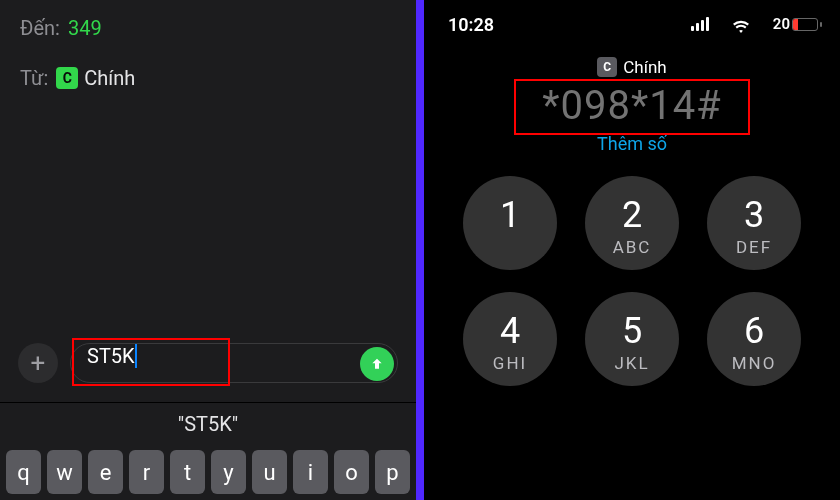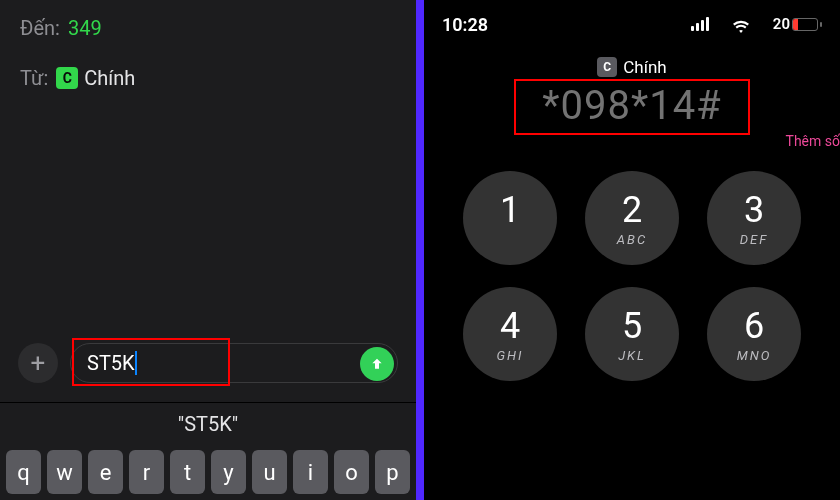--- a/index.html
+++ b/index.html
@@ -15,62 +15,62 @@
   .row { display: flex; align-items: center; font-size: 20px; margin-bottom: 26px; }
   .row .label { color: #8e8e93; margin-right: 8px; }
   .row .to-val { color: #32d74b; font-weight: 400; }
   .row .from-val { color: #e5e5e7; }
   .chip-c { display: inline-flex; align-items: center; justify-content: center; width: 22px; height: 22px; border-radius: 4px; background: #32d74b; color: #0a0a0a; font-weight: 700; font-size: 14px; margin-right: 6px; }
 
   .msg-bottom { position: absolute; bottom: 0; left: 0; right: 0; }
 
   .compose-bar { display: flex; align-items: center; padding: 0 18px; margin: 0 0 18px 0; height: 42px; gap: 12px; }
   .plus-btn { width: 40px; height: 40px; border-radius: 50%; background: #2c2c2e; display: flex; align-items: center; justify-content: center; color: #9e9ea3; font-size: 26px; }
-  .compose-field { position: relative; flex: 1; height: 40px; border: 1px solid #3a3a3c; border-radius: 20px; display: flex; align-items: center; padding: 0 44px 0 16px; }
+  .compose-field { position: relative; flex: 1; height: 40px; border: 1px solid #3a3a3c; border-radius: 20px; display: flex; padding: 0 44px 0 16px; }
   .compose-text { color: #fff; font-size: 20px; }
   .caret { display: inline-block; width: 2px; height: 24px; background: #0a84ff; vertical-align: middle; }
   .send-btn { position: absolute; right: 3px; top: 3px; width: 34px; height: 34px; border-radius: 50%; background: #32d158; display: flex; align-items: center; justify-content: center; }
   .send-btn svg { width: 16px; height: 16px; }
   .red-box { position: absolute; border: 2px solid #ff0000; pointer-events: none; }
   .red-box-left { left: 72px; top: -4px; width: 158px; height: 48px; }
 
   .suggest-bar { height: 42px; background: #1c1c1e; border-top: 1px solid #000; display: flex; align-items: center; }
   .suggest-cell { flex: 1; display: flex; align-items: center; justify-content: center; color: #e5e5e7; font-size: 20px; border-right: 1px solid #000; }
   .suggest-cell:last-child { border-right: none; }
 
   .kb { display: grid; grid-template-columns: repeat(10, 1fr); gap: 6px; padding: 6px; background: #1c1c1e; }
   .key { height: 44px; border-radius: 6px; background: #5a5a5f; color: #fff; display: flex; align-items: center; justify-content: center; font-size: 22px; }
 
   
-  .status-bar { display: flex; align-items: center; justify-content: space-between; padding: 10px 18px 0 18px; height: 38px; color: #fff; font-size: 18px; font-weight: 600; }
+  .status-bar { display: flex; align-items: center; justify-content: space-between; padding: 10px 18px 0 24px; height: 38px; color: #fff; font-size: 18px; font-weight: 600; }
   .status-right { display: flex; align-items: center; gap: 23px; font-weight: 500; }
   .sig-dots { display: inline-flex; align-items: flex-end; gap: 2px; }
   .sig-dots span { width: 3px; background: #fff; border-radius: 1px; }
   .sig-dots span:nth-child(1){height:5px}.sig-dots span:nth-child(2){height:8px}.sig-dots span:nth-child(3){height:11px}.sig-dots span:nth-child(4){height:14px}
   .wifi-ic { position: relative; width: 18px; height: 14px; }
   .wifi-ic svg { width: 18px; height: 14px; }
   .battery { display: inline-flex; align-items: center; gap: 2px; color:#fff; }
   .battery .pct { color:#fff; font-size:15px; font-weight:600; }
   .batt-body { width: 26px; height: 13px; border: 1px solid #666; border-radius: 3px; position: relative; overflow:hidden; }
   .batt-fill { position:absolute; left:0; top:0; bottom:0; width: 22%; background:#ff3b30; }
   .batt-cap { width: 2px; height: 5px; background:#666; border-radius:1px; }
 
   .dial-header { text-align: center; margin-top: 18px; }
   .sim-chip { display: inline-flex; align-items: center; gap: 6px; color:#fff; font-size: 17px; }
   .sim-badge { width: 20px; height: 20px; border-radius: 4px; background:#5a5a5f; color:#fff; font-size:12px; font-weight:700; display:flex; align-items:center; justify-content:center; }
 
   .dial-number-wrap { position: relative; margin: 6px auto 0 auto; width: 260px; text-align:center; }
   .dial-number { color:#737373; font-size: 40px; font-weight: 400; letter-spacing: 1px; line-height: 1.15; }
   .red-box-right { left: 12px; top: -4px; width: 236px; height: 56px; }
-  .add-number { color:#ec4899; font-size: 14px; margin-top: 4px; display:block;text-align:right; }
+  .add-number { color:#0ea5e9; font-size: 18px; margin-top: 4px; display:block; }
 
   .keypad { margin: 22px auto 0 auto; width: 340px; display: grid; grid-template-columns: repeat(3, 94px); grid-auto-rows: 94px; gap: 22px 28px; justify-content: center; }
   .kbtn { width: 94px; height: 94px; border-radius: 50%; background:#333333; display:flex; flex-direction:column; align-items:center; justify-content:center; color:#fff; }
   .kbtn .num { font-size: 36px; font-weight: 400; line-height: 1; }
-  .kbtn .sub { font-size: 13px; letter-spacing: 2px; color:#bcbcc0; margin-top: 4px; height: 12px; font-style: italic; }
+  .kbtn .sub { font-size: 17px; letter-spacing: 2px; color:#bcbcc0; margin-top: 4px; height: 12px; }
 </style>
 </head>
 <body>
 
 <div class="stage">
 
   <div class="panel panel-left">
 
     <div class="msg-header">
       <div class="row">

